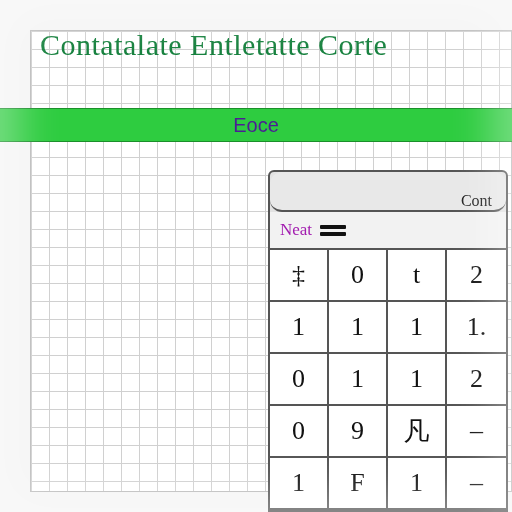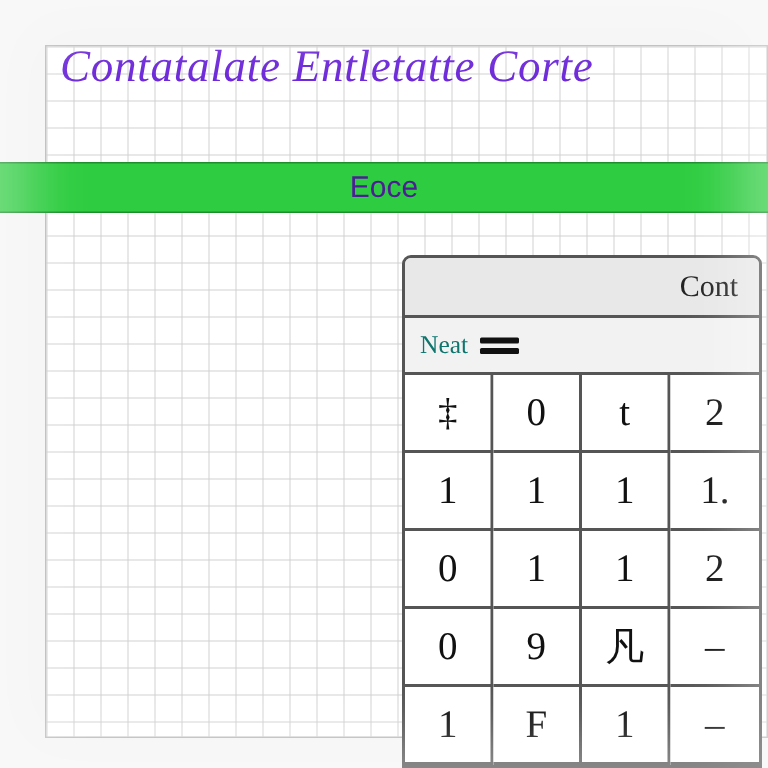--- a/index.html
+++ b/index.html
@@ -21,24 +21,23 @@
       linear-gradient(90deg, #d0d0d0 1px, transparent 1px);
     background-size: 18px 18px;
     border: 1px solid #bbb;
   }
   .title {
     position: absolute;
     top: 28px;
     left: 40px;
     right: 10px;
     font-size: 30px;
-    color: #6d28d9;
+    color: #15803d;
     letter-spacing: 0.5px;
     white-space: nowrap;
-    font-style: italic;
   }
   .green-bar {
     position: absolute;
     top: 108px;
     left: 0;
     right: 0;
     height: 34px;
     background: #2ecc40;
     display: flex;
     align-items: center;
@@ -57,35 +56,36 @@
     background: #e2e2e2;
     border: 2px solid #555;
     border-radius: 6px 6px 0 0;
     overflow: hidden;
   }
   .panel-header {
     background: #e8e8e8;
     border-bottom: 2px solid #555;
     height: 40px;
     display: flex;
-    align-items: center;
+    align-items: flex-end;
     justify-content: flex-end;
     padding: 0 14px;
-    font-size: 20px;
+    font-size: 16px;
     color: #222;
+    border-radius: 12px;
   }
   .panel-sub {
     background: #f2f2f2;
     border-bottom: 2px solid #555;
     height: 38px;
     display: flex;
     align-items: center;
     padding: 0 10px;
     font-size: 17px;
-    color: #0f766e;
+    color: #a21caf;
     gap: 8px;
   }
   .bars {
     display: inline-flex;
     flex-direction: column;
     gap: 3px;
   }
   .bars span {
     display: block;
     width: 26px; height: 4px;

